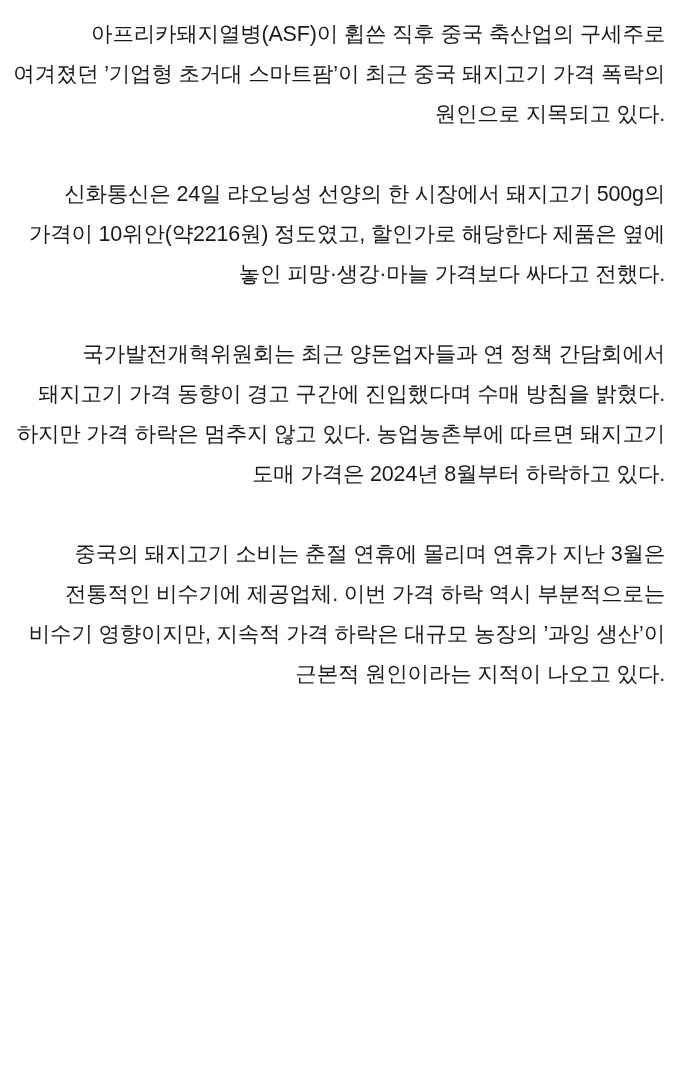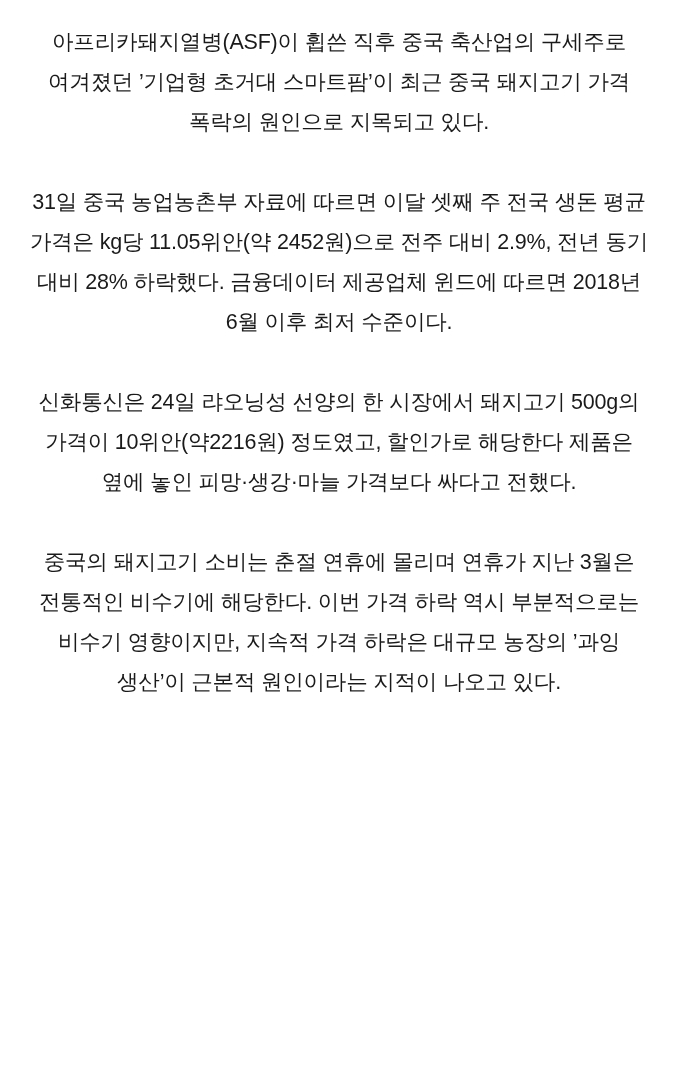--- a/index.html
+++ b/index.html
@@ -18,30 +18,30 @@
   .article {
     box-sizing: border-box;
     width: 678px;
     padding: 14px 13px 20px 13px;
   }
   .para {
     font-size: 21.5px;
     line-height: 40px;
     letter-spacing: -0.2px;
     color: #1a1a1a;
-    margin: 8px;
+    margin: 0;
     word-break: keep-all;
     overflow-wrap: break-word;
-    text-align: center;
+    text-align: right;
   }
   .para + .para {
     margin-top: 40px;
   }
 </style>
 </head>
 <body>
 
 <div class="article">
   <p class="para">아프리카돼지열병(ASF)이 휩쓴 직후 중국 축산업의 구세주로 여겨졌던 ’기업형 초거대 스마트팜’이 최근 중국 돼지고기 가격 폭락의 원인으로 지목되고 있다.</p>
-  <p class="para">31일 중국 농업농촌부 자료에 따르면 이달 셋째 주 전국 생돈 평균 가격은 kg당 11.05위안(약 2452원)으로 전주 대비 2.9%, 전년 동기 대비 28% 하락했다. 금융데이터 제공업체 윈드에 따르면 2018년 6월 이후 최저 수준이다.</p>
   <p class="para">신화통신은 24일 랴오닝성 선양의 한 시장에서 돼지고기 500g의 가격이 10위안(약2216원) 정도였고, 할인가로 해당한다 제품은 옆에 놓인 피망·생강·마늘 가격보다 싸다고 전했다.</p>
-  <p class="para">중국의 돼지고기 소비는 춘절 연휴에 몰리며 연휴가 지난 3월은 전통적인 비수기에 해당한다. 이번 가격 하락 역시 부분적으로는 비수기 영향이지만, 지속적 가격 하락은 대규모 농장의 ’과잉 생산’이 근본적 원인이라는 지적이 나오고 있다.</p>
+  <p class="para">국가발전개혁위원회는 최근 양돈업자들과 연 정책 간담회에서 돼지고기 가격 동향이 경고 구간에 진입했다며 수매 방침을 밝혔다. 하지만 가격 하락은 멈추지 않고 있다. 농업농촌부에 따르면 돼지고기 도매 가격은 2024년 8월부터 하락하고 있다.</p>
+  <p class="para">중국의 돼지고기 소비는 춘절 연휴에 몰리며 연휴가 지난 3월은 전통적인 비수기에 제공업체. 이번 가격 하락 역시 부분적으로는 비수기 영향이지만, 지속적 가격 하락은 대규모 농장의 ’과잉 생산’이 근본적 원인이라는 지적이 나오고 있다.</p>
 </div>
 
 </body></html>

